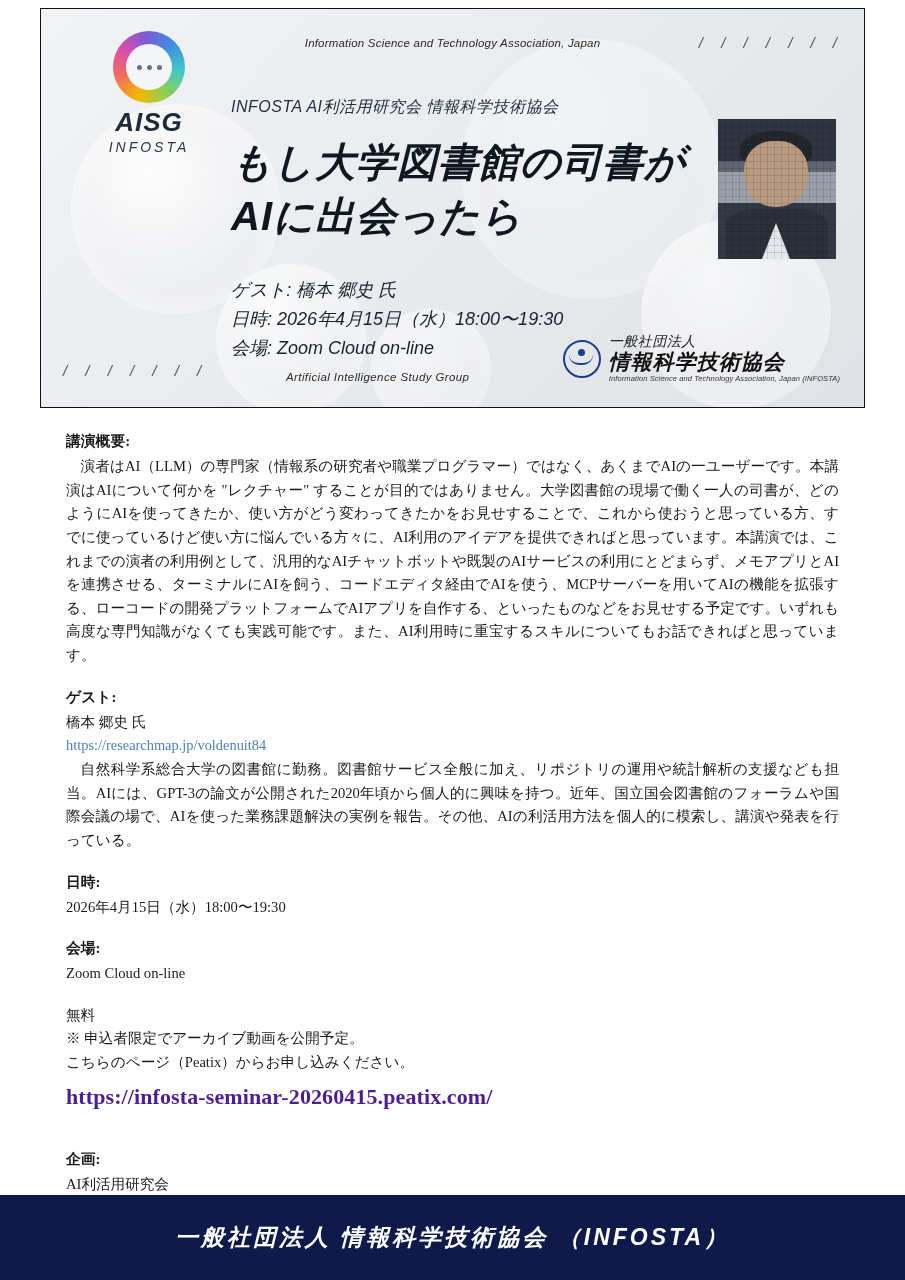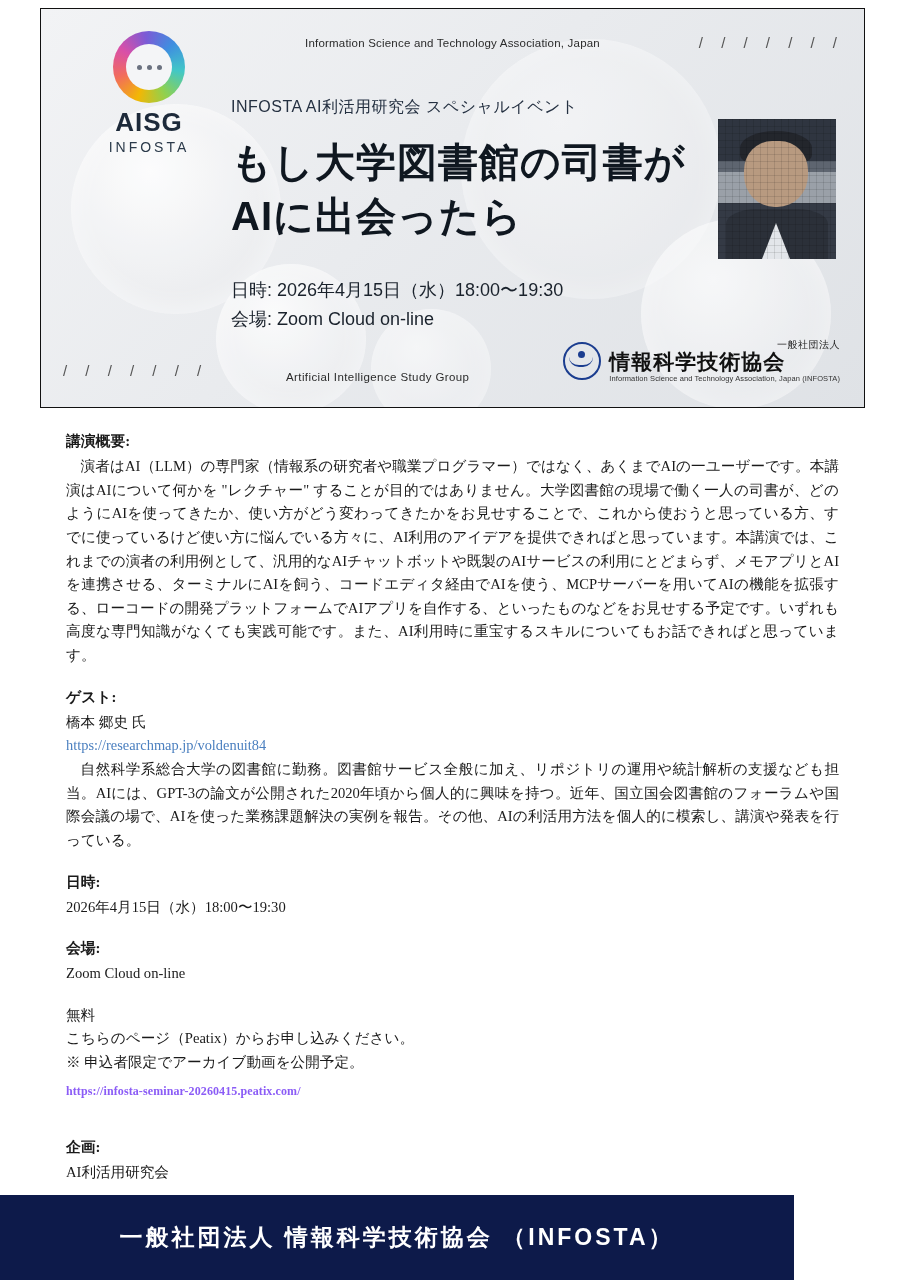--- a/index.html
+++ b/index.html
@@ -14,20 +14,21 @@
     color: #1a1a1a;
     overflow: hidden;
     position: relative;
   }
 
   
   .hero-wrap {
     padding: 8px 40px 0 40px;
     box-sizing: border-box;
     width: 784px;
+    font-style: italic;
   }
   .hero {
     position: relative;
     width: 825px;
     height: 400px;
     background: linear-gradient(135deg, #f2f3f5 0%, #e9ebee 45%, #dfe2e6 100%);
     border: 1px solid #111;
     box-sizing: border-box;
     overflow: hidden;
   }
@@ -224,21 +225,21 @@
     content: "";
     position: absolute;
     left: 13px; top: 7px;
     width: 7px; height: 7px;
     border-radius: 50%;
     background: #1b3d8f;
   }
   .infosta-text { line-height: 1.1; }
   .infosta-l1 {
     font-family: "Liberation Sans", sans-serif;
-    font-size: 10px; color: #222; letter-spacing: .5px; text-align: right;
+    font-size: 14px; color: #222; letter-spacing: .5px;
   }
   .infosta-l2 {
     font-family: "Liberation Sans", sans-serif;
     font-weight: 700;
     font-size: 21px; color: #111; letter-spacing: 1px;
   }
   .infosta-l3 {
     font-family: "Liberation Sans", sans-serif;
     font-size: 7.5px; color: #333; letter-spacing: .1px; margin-top: 2px;
   }
@@ -262,38 +263,39 @@
     text-justify: inter-ideograph;
   }
   .para.indent { text-indent: 1em; }
   .block { margin-bottom: 18px; }
   .link-plain {
     color: #4a7fbf;
     text-decoration: none;
     font-size: 14.4px;
   }
   .link-strong {
-    color: #8b5cf6;
-    font-weight: 700;
-    font-size: 12px;
+    color: #4c1d95;
+    font-weight: 700;
+    font-size: 22px;
     text-decoration: none;
     letter-spacing: .1px;
   }
   .line { margin: 0; }
 
   
   .footer {
     position: absolute;
     left: 0; bottom: 0;
-    width: 794px;
+    width: 905px;
     height: 85px;
     background: #0d1a4a;
     display: flex;
     align-items: center;
     justify-content: center;
+    font-style: italic;
   }
   .footer-text {
     color: #ffffff;
     font-family: "Liberation Sans", sans-serif;
     font-weight: 700;
     font-size: 23px;
     letter-spacing: 3px;
   }
 </style>
 </head>
@@ -317,25 +319,26 @@
         <div class="aisg-dots">
             <i></i>
             <i></i>
             <i></i>
           </div>
       </div>
       <div class="aisg-name">AISG</div>
       <div class="aisg-sub">INFOSTA</div>
     </div>
 
-    <div class="hero-eyebrow">INFOSTA AI利活用研究会 スペシャルイベント</div>
+    <div class="hero-eyebrow">INFOSTA AI利活用研究会 情報科学技術協会</div>
     <div class="hero-title">もし大学図書館の司書が
 AIに出会ったら</div>
 
     <div class="hero-meta">
+      <div>ゲスト: 橋本 郷史 氏</div>
       <div>日時: 2026年4月15日（水）18:00〜19:30</div>
       <div>会場: Zoom Cloud on-line</div>
     </div>
 
     <div class="guest-photo">
       <div class="body"></div>
       <div class="hair"></div>
       <div class="face"></div>
       <div class="shirt"></div>
       <div class="px"></div>
@@ -374,22 +377,22 @@
     <p class="line">2026年4月15日（水）18:00〜19:30</p>
   </div>
 
   <div class="block">
     <div class="sec-head">会場:</div>
     <p class="line">Zoom Cloud on-line</p>
   </div>
 
   <div class="block">
     <p class="line">無料</p>
+    <p class="line">※ 申込者限定でアーカイブ動画を公開予定。</p>
     <p class="line">こちらのページ（Peatix）からお申し込みください。</p>
-    <p class="line">※ 申込者限定でアーカイブ動画を公開予定。</p>
     <p class="line" style="margin-top:4px;"><a class="link-strong" href="#">https://infosta-seminar-20260415.peatix.com/</a></p>
   </div>
 
   <div class="block" style="margin-top:34px;">
     <div class="sec-head">企画:</div>
     <p class="line">AI利活用研究会</p>
   </div>
 
 </div>
 

